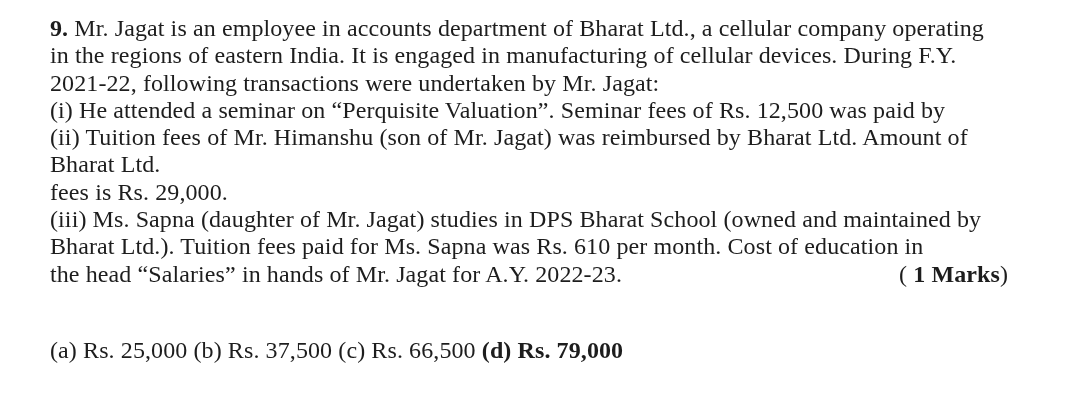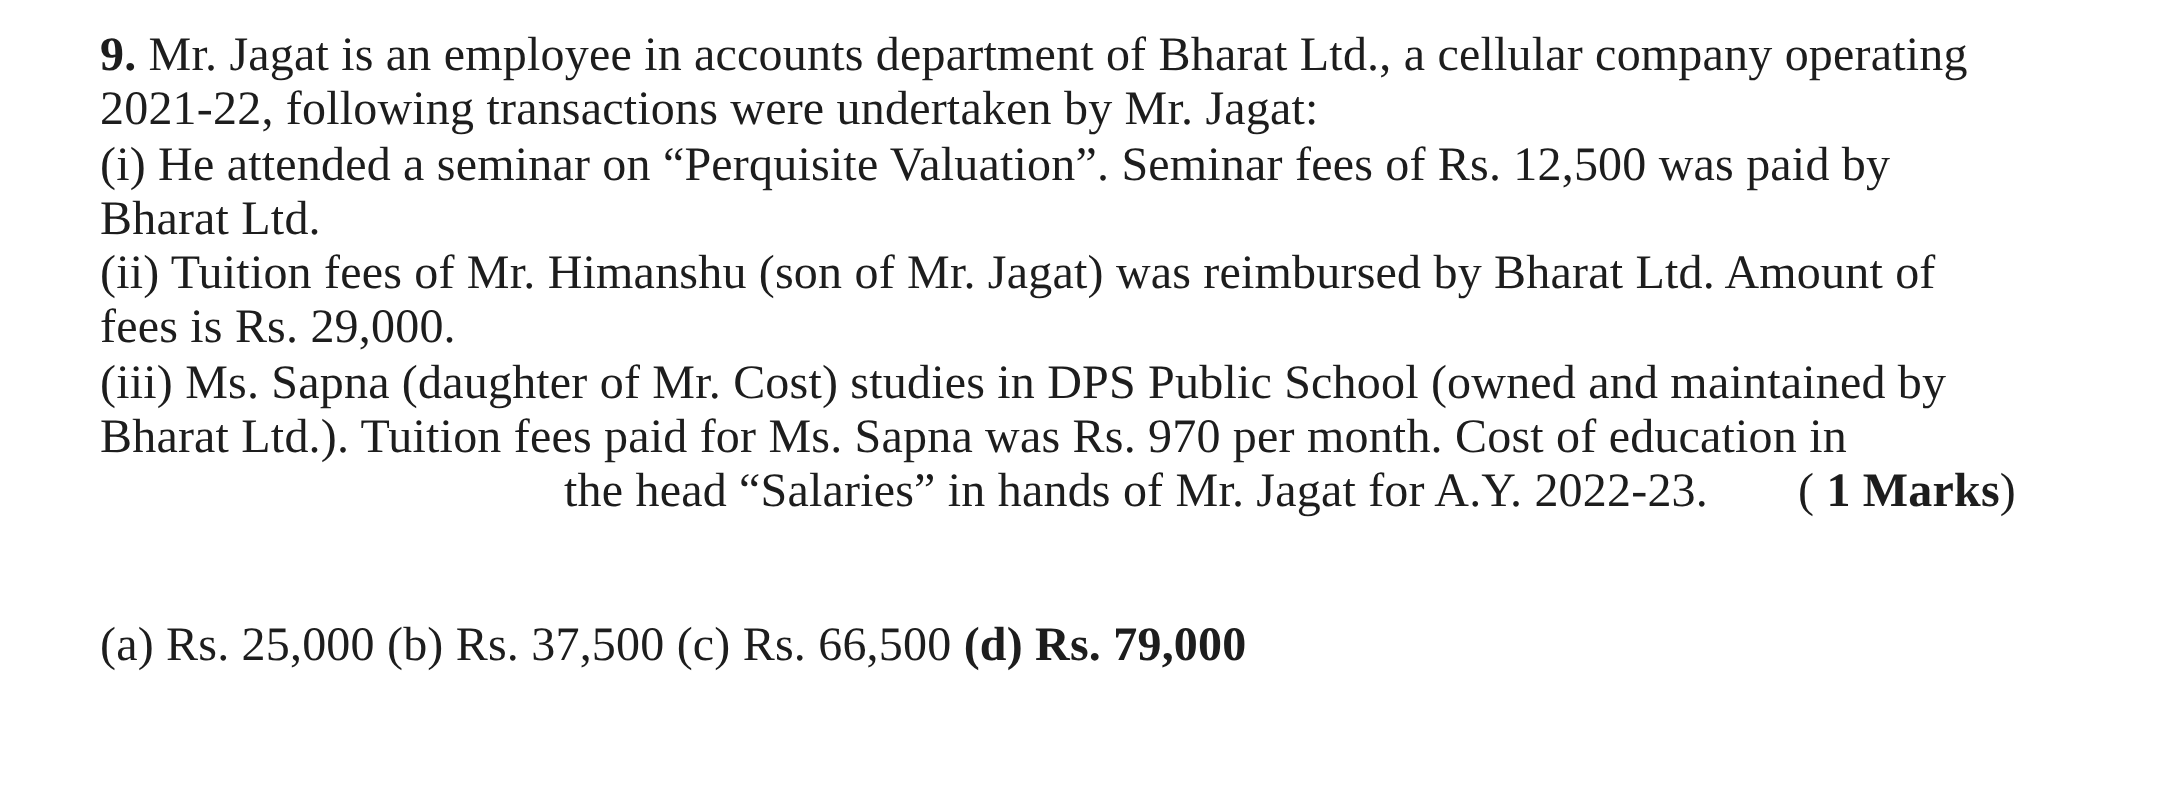--- a/index.html
+++ b/index.html
@@ -19,43 +19,44 @@
     font-family: "Liberation Serif", "DejaVu Serif", serif;
     font-size: 24px;
     line-height: 27.3px;
     letter-spacing: 0.1px;
   }
   .line {
     white-space: nowrap;
   }
   .line-with-marks {
     display: flex;
-    justify-content: flex-end;
+    justify-content: space-between;
     white-space: nowrap;
     gap: 45px;
   }
   .b {
     font-weight: bold;
   }
   .options {
     margin-top: 49px;
     white-space: nowrap;
   }
   span { white-space: pre; }
 </style>
 </head>
 <body>
 
 <div class="doc">
   <div class="line"><span class="b">9.</span><span> Mr. Jagat is an employee in accounts department of Bharat Ltd., a cellular company operating</span></div>
+  <div class="line">in the regions of eastern India. It is engaged in manufacturing of cellular devices. During F.Y.</div>
   <div class="line">2021-22, following transactions were undertaken by Mr. Jagat:</div>
   <div class="line">(i) He attended a seminar on “Perquisite Valuation”. Seminar fees of Rs. 12,500 was paid by</div>
+  <div class="line">(ii) Tuition fees of Mr. Himanshu (son of Mr. Jagat) was reimbursed by Bharat Ltd. Amount of</div>
   <div class="line">Bharat Ltd.</div>
-  <div class="line">(ii) Tuition fees of Mr. Himanshu (son of Mr. Jagat) was reimbursed by Bharat Ltd. Amount of</div>
   <div class="line">fees is Rs. 29,000.</div>
-  <div class="line">(iii) Ms. Sapna (daughter of Mr. Cost) studies in DPS Public School (owned and maintained by</div>
-  <div class="line">Bharat Ltd.). Tuition fees paid for Ms. Sapna was Rs. 970 per month. Cost of education in</div>
+  <div class="line">(iii) Ms. Sapna (daughter of Mr. Jagat) studies in DPS Bharat School (owned and maintained by</div>
+  <div class="line">Bharat Ltd.). Tuition fees paid for Ms. Sapna was Rs. 610 per month. Cost of education in</div>
   <div class="line-with-marks">
     <span>the head “Salaries” in hands of Mr. Jagat for A.Y. 2022-23.</span>
     <span><span>( </span><span class="b">1 Marks</span><span>)</span></span>
   </div>
   <div class="options"><span>(a) Rs. 25,000 (b) Rs. 37,500 (c) Rs. 66,500 </span><span class="b">(d) Rs. 79,000</span></div>
 </div>
 
 </body></html>

